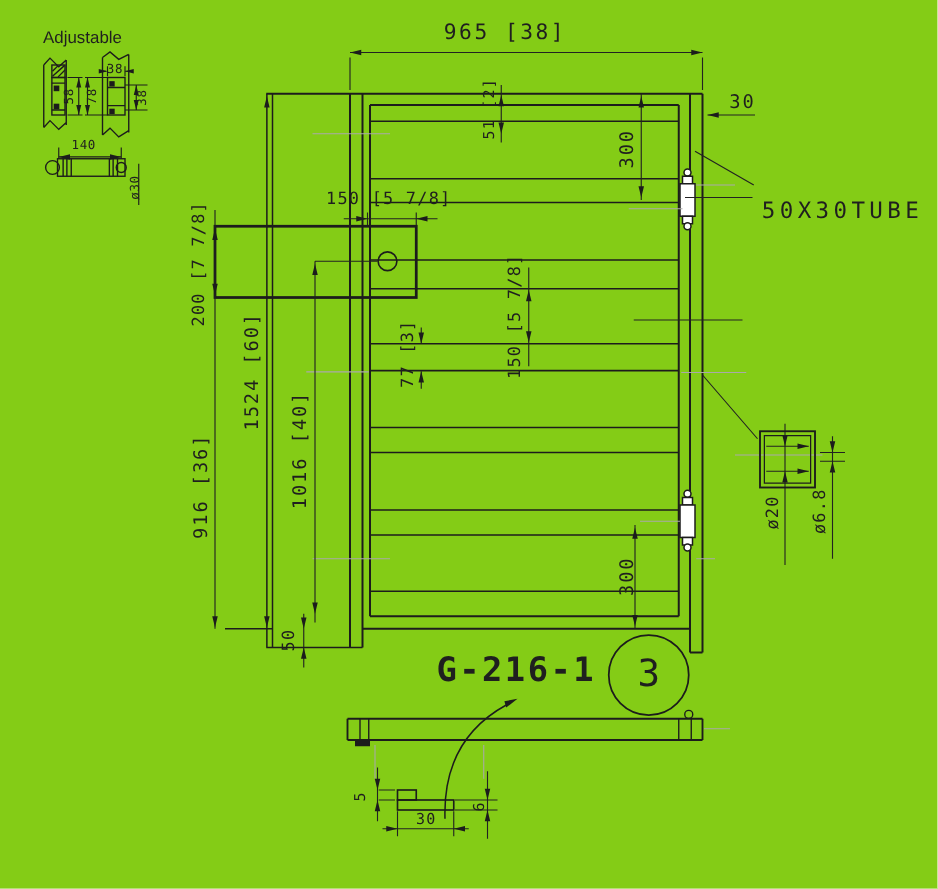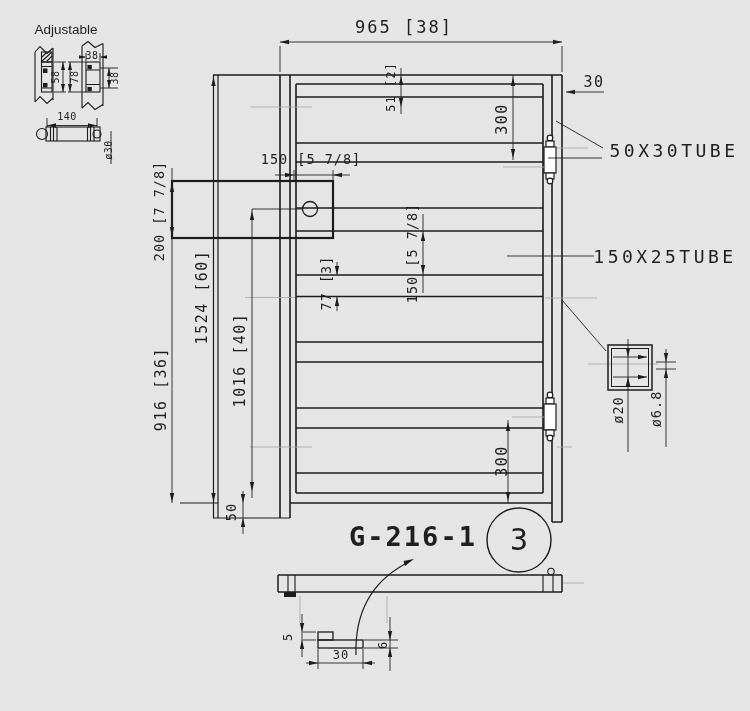--- a/index.html
+++ b/index.html
@@ -1,26 +1,26 @@
 <!DOCTYPE html>
 <html><head>
 <meta charset="utf-8">
 <style>
   html,body{margin:0;padding:0;background:#fff;}
-  #sheet{position:relative;width:750px;height:711px;background:#e5e5e5;overflow:hidden;
+  #sheet{position:relative;width:750px;height:711px;background:#84cc16;overflow:hidden;
          font-family:"DejaVu Sans Mono","Liberation Mono",monospace;color:#1f1f1f;}
   #sheet svg{position:absolute;left:0;top:0;}
   .tx{position:absolute;white-space:nowrap;transform:translate(-50%,-50%);line-height:1;}
   .v{transform:translate(-50%,-50%) rotate(-90deg);}
   .s10{font-size:10px;letter-spacing:0.5px;}
   .s12{font-size:12px;letter-spacing:1px;}
   .s13{font-size:13.5px;letter-spacing:1px;}
   .s15{font-size:15px;letter-spacing:1.5px;}
   .s17{font-size:17px;letter-spacing:2px;}
-  .lbl{font-size:18px;letter-spacing:3.5px;}
+  .lbl{font-size:18px;letter-spacing:3.5px;margin-top:18px;}
   .gnum{font-size:27px;letter-spacing:2px;}
   .rev{font-size:30px;}
   .adjlbl{font-family:"Liberation Sans",sans-serif;font-size:13.5px;letter-spacing:0;}
 </style>
 </head>
 <body>
 
 <div id="sheet">
 
 <svg width="750" height="711" viewBox="0 0 750 711">
@@ -145,21 +145,20 @@
 </svg>
 
 <span class="tx adjlbl" style="left:66px;top:30px;">Adjustable</span>
 <span class="tx s17" style="left:404px;top:27px;">965 [38]</span>
 <span class="tx s15" style="left:594px;top:82px;">30</span>
 <span class="tx s12 v" style="left:391px;top:87px;">51 [2]</span>
 <span class="tx s15 v" style="left:502px;top:119px;">300</span>
 <span class="tx s13" style="left:311px;top:160px;">150 [5 7/8]</span>
 <span class="tx s13 v" style="left:160px;top:211px;">200 [7 7/8]</span>
 <span class="tx lbl" style="left:674px;top:151px;">50X30TUBE</span>
-<span class="tx lbl" style="left:665px;top:257px;">150X25TUBE</span>
 <span class="tx s15 v" style="left:202px;top:297px;">1524 [60]</span>
 <span class="tx s15 v" style="left:240px;top:360px;">1016 [40]</span>
 <span class="tx s15 v" style="left:161px;top:389px;">916 [36]</span>
 <span class="tx s13 v" style="left:413px;top:253px;">150 [5 7/8]</span>
 <span class="tx s13 v" style="left:327px;top:283px;">77 [3]</span>
 <span class="tx s13 v" style="left:619px;top:410px;">ø20</span>
 <span class="tx s13 v" style="left:657px;top:409px;">ø6.8</span>
 <span class="tx s15 v" style="left:502px;top:461px;">300</span>
 <span class="tx s13 v" style="left:232px;top:512px;">50</span>
 <span class="tx gnum" style="left:413px;top:536px;font-weight:bold;">G-216-1</span>

